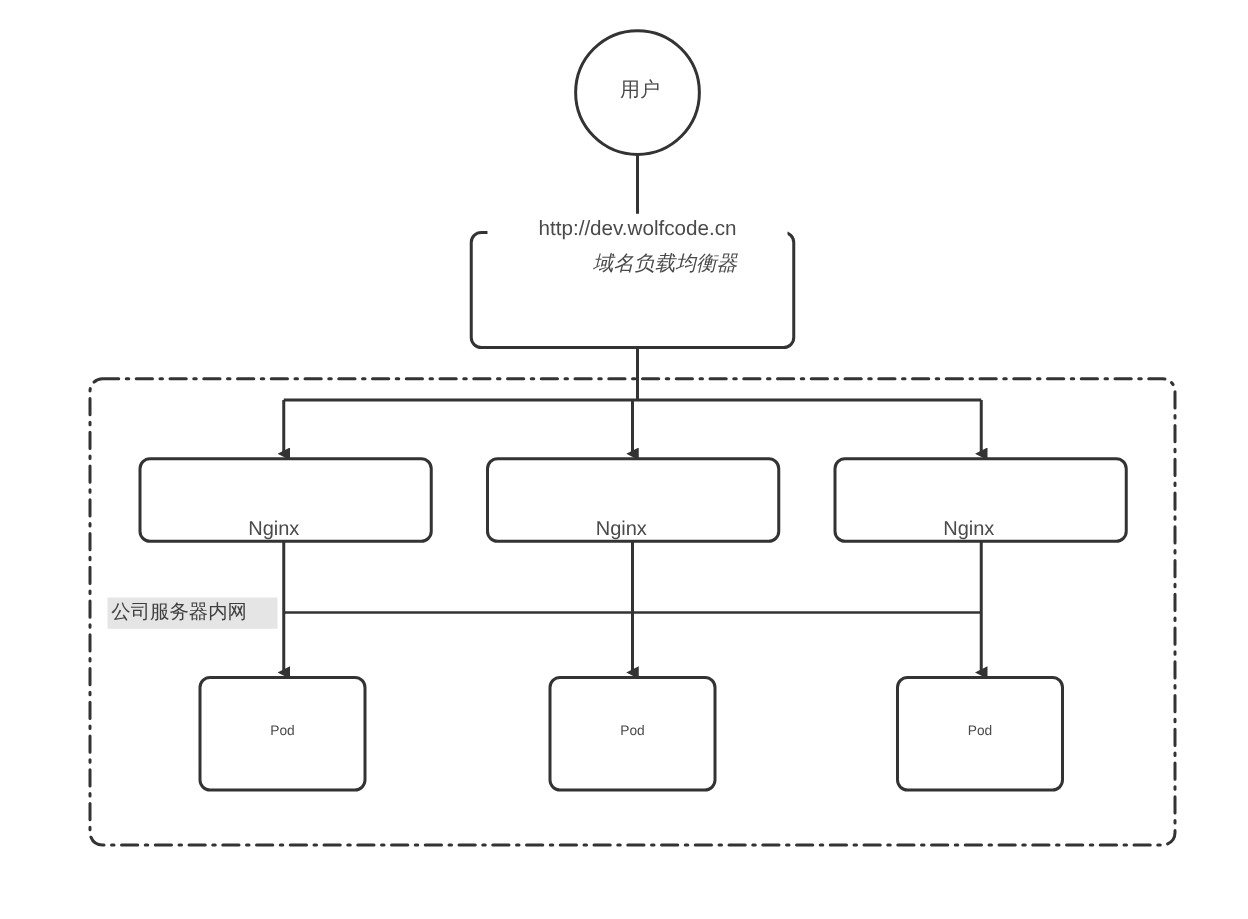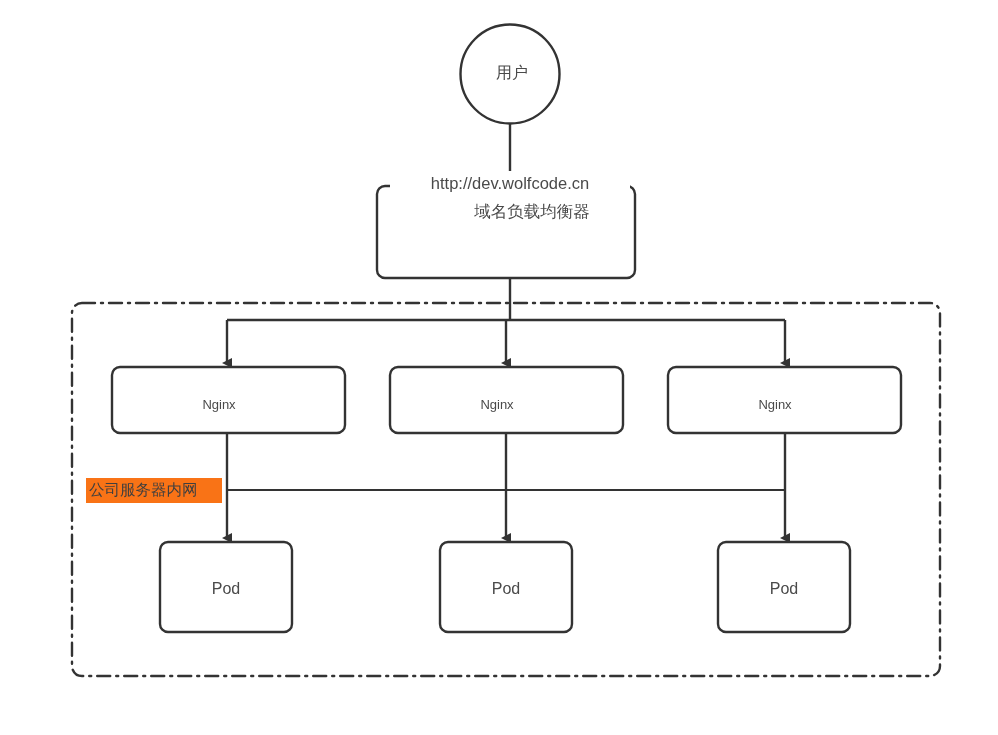--- a/index.html
+++ b/index.html
@@ -45,48 +45,49 @@
     font-size: 16.5px;
     background: #ffffff;
     padding: 1px 0;
     margin-top: 26px;
   }
   .label-lb {
     left: 377px;
     top: 200px;
     width: 310px;
     font-size: 16.5px;
+    font-style: italic;
   }
   .label-lb .line2 {
     letter-spacing: 0.5px;
   }
   .label-nginx {
-    top: 396px;
+    top: 413px;
     width: 214px;
-    font-size: 13px;
+    font-size: 16px;
   }
   .label-nginx-1 { left: 112px; }
   .label-nginx-2 { left: 390px; }
   .label-nginx-3 { left: 668px; }
   .label-pod {
     top: 578px;
     width: 132px;
-    font-size: 16px;
+    font-size: 11px;
   }
   .label-pod-1 { left: 160px; }
   .label-pod-2 { left: 440px; }
   .label-pod-3 { left: 718px; }
   .label-intranet {
     left: 86px;
     top: 478px;
     width: 130px;
     text-align: left;
     font-size: 15.5px;
     color: #3f3f3f;
-    background: #f97316;
+    background: #e5e5e5;
     padding: 2px 3px;
   }
 </style>
 </head>
 <body>
 
 <div id="canvas">
 
   <svg class="svg-layer" viewBox="0 0 998 735" xmlns="http://www.w3.org/2000/svg">
     <defs>

